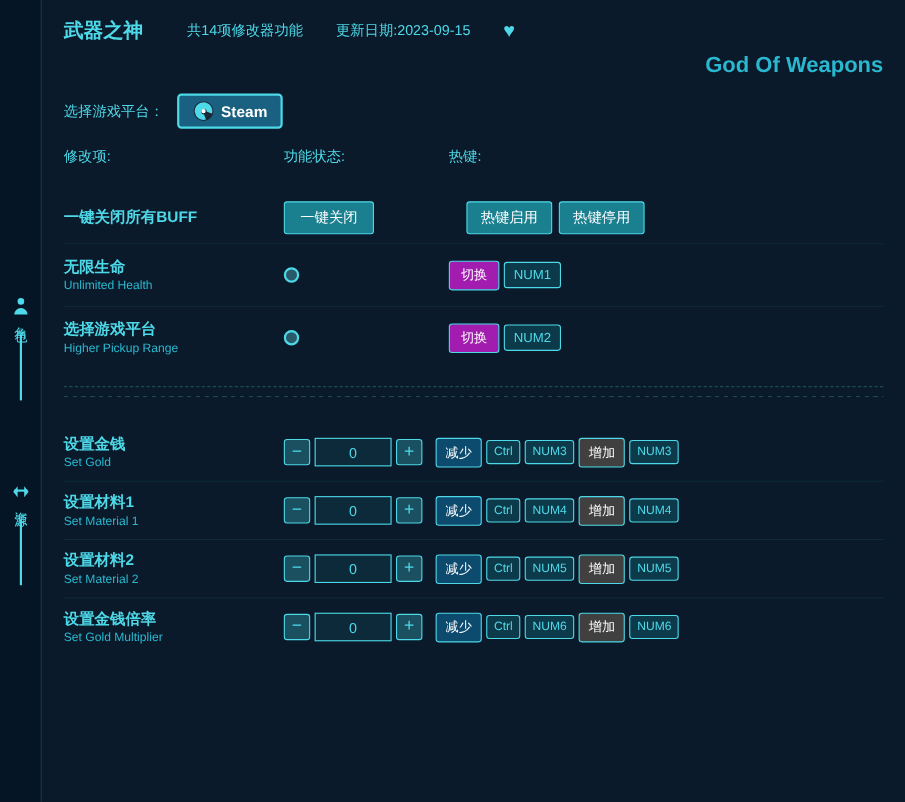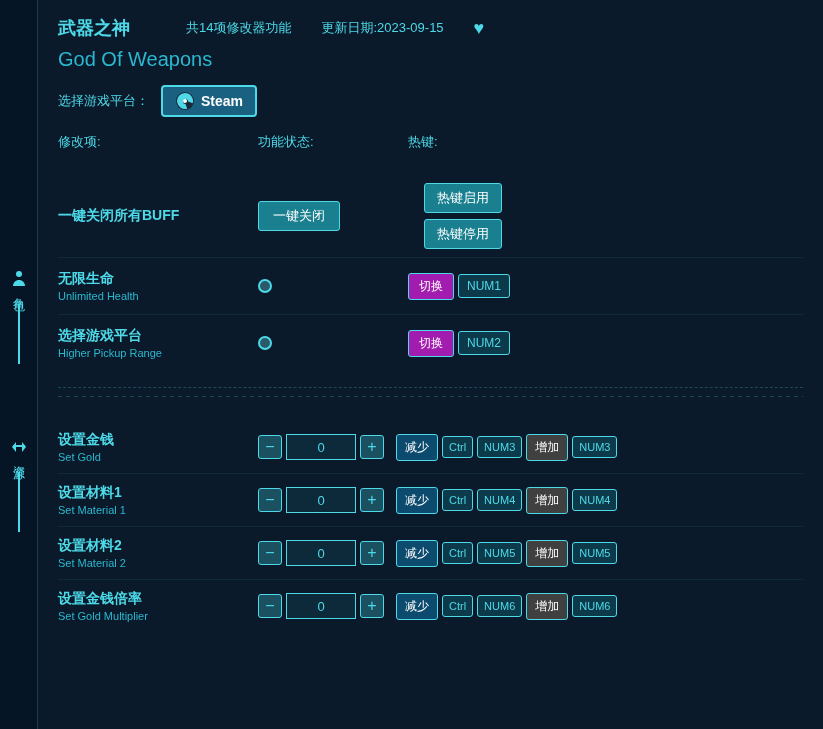--- a/index.html
+++ b/index.html
@@ -64,21 +64,21 @@
     .content {
       flex: 1;
       padding: 16px 20px;
     }
 
     
     .header {
       display: flex;
       align-items: center;
       margin-bottom: 8px;
-      gap: 56px;
+      gap: 40px;
       text-align: center;
     }
 
     .game-title-cn {
       font-size: 18px;
       font-weight: bold;
       color: #4dd9e8;
     }
 
     .header-meta {
@@ -89,23 +89,24 @@
       align-items: center;
     }
 
     .heart-icon {
       color: #4dd9e8;
       font-size: 18px;
     }
 
     .game-title-en {
       font-size: 20px;
-      font-weight: normal;
+      font-weight: bold;
       color: #2ab8d0;
       margin-bottom: 14px;
+      text-align: right;
     }
 
     
     .platform-row {
       display: flex;
       align-items: center;
       gap: 12px;
       margin-bottom: 16px;
     }
 
@@ -189,21 +190,20 @@
       padding: 5px 14px;
       font-size: 13px;
       cursor: pointer;
       font-family: 'Microsoft YaHei', Arial, sans-serif;
     }
 
     .hotkey-area {
       display: flex;
       align-items: flex-end;
       gap: 6px;
-      flex-direction: column;
     }
 
     .btn-hotkey {
       background-color: #1a8090;
       border: 1px solid #4dd9e8;
       border-radius: 3px;
       color: #ffffff;
       padding: 5px 12px;
       font-size: 13px;
       cursor: pointer;

